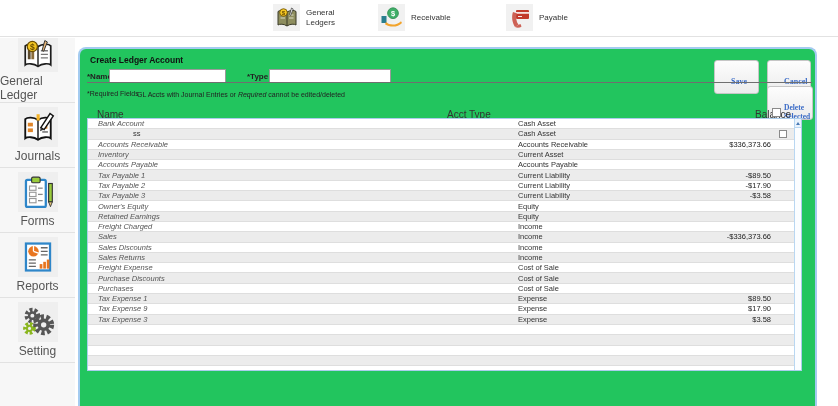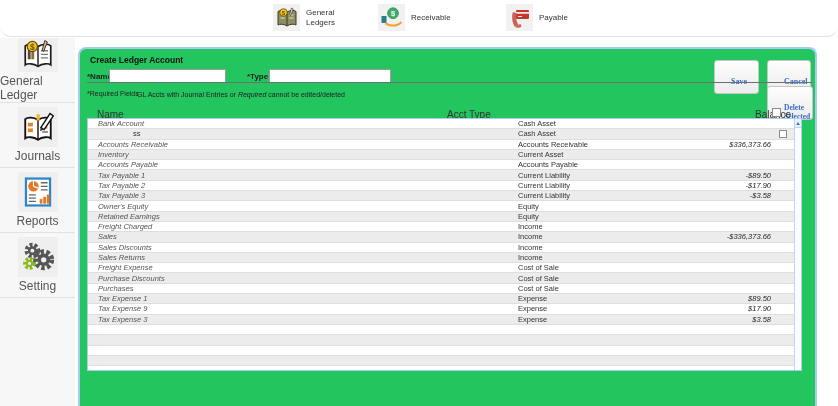--- a/index.html
+++ b/index.html
@@ -4,21 +4,21 @@
 <style>
   * { box-sizing: border-box; margin: 0; padding: 0; }
   html,body { width: 838px; height: 406px; }
   body {
     position: relative; overflow: hidden; background: #fff;
     font-family: "Liberation Sans", sans-serif; color: #222;
   }
   :root { --accent: #3a6bc7; }
 
   
-  .topbar { position:absolute; left:0; top:0; width:838px; height:37px; background:#fff; border-bottom:1px solid #e2e2e2;border-radius:11px; }
+  .topbar { position:absolute; left:0; top:0; width:838px; height:37px; background:#fff; border-bottom:1px solid #e2e2e2; }
   .tb-item { position:absolute; top:4px; display:flex; align-items:center; gap:6px; cursor:pointer; }
   .tb-tile { width:27px; height:27px; background:#f1f1f1; display:flex; align-items:center; justify-content:center; flex:none; }
   .tb-label { font-size:8px; color:#333; line-height:1.15; width:42px; }
   #tb-gl  { left:273px; }
   #tb-recv{ left:378px; }
   #tb-pay { left:506px; }
 
   
   .sidebar { position:absolute; left:0; top:38px; width:75px; height:368px; background:#f7f7f7; }
   .sb-item { height:65px; display:flex; flex-direction:column; align-items:center; justify-content:center; border-bottom:1px solid #e2e2e2; cursor:pointer; }
@@ -61,21 +61,21 @@
   .table { position:absolute; left:7px; top:69px; width:715px; height:253px; background:#fff;
            border:1px solid #abcdec; overflow:hidden; }
   .rows  { position:absolute; left:0; top:0; width:706px; }
   .trow  { display:grid; grid-template-columns:430px 155px 98px 23px; height:10.3px; align-items:center;
            border-bottom:1px solid #dedede; font-size:7.5px; background:#fff; cursor:default; }
   .trow.gray { background:#ececec; }
   .c-name { padding-left:10px; color:#555; white-space:nowrap; overflow:hidden; }
   .c-name.it    { font-style:italic; }
   .c-name.plain { color:#333;padding-left:45px; }
   .c-type { color:#333; white-space:nowrap; }
-  .c-bal  { text-align:right; color:#222; white-space:nowrap;font-style:italic; }
+  .c-bal  { text-align:right; color:#222; white-space:nowrap; }
   .c-cb   { display:flex; justify-content:center; align-items:center; }
   .c-cb .cb { width:8px; height:8px; }
 
   .vscroll { position:absolute; right:0; top:0; width:7px; height:100%; background:#fbfdff; border-left:1px solid #b9d7f2; cursor:pointer; }
   .vs-up { position:absolute; top:0; left:0; width:100%; height:9px; background:#eaf3fc; border-bottom:1px solid #b9d7f2;
            display:flex; align-items:center; justify-content:center; }
   .vs-up:after { content:""; width:0; height:0; border-left:2px solid transparent; border-right:2px solid transparent;
                  border-bottom:3px solid #4a7ab5; }
 </style>
 </head>
@@ -149,20 +149,37 @@
         <rect x="4.8" y="13" width="3.6" height="2.6" fill="#e0862a"></rect>
         <rect x="15" y="11" width="3.6" height="2.2" fill="#e0862a"></rect>
         <path d="M15 15.5 H19" stroke="#555" stroke-width="0.9"></path>
         <path d="M14 12.5 L20.5 2.5 L22.8 4.2 L16.3 13.8 Z" fill="#fff" stroke="#111" stroke-width="1"></path>
         <path d="M14 12.5 L16.3 13.8 L13.4 15 Z" fill="#333"></path>
       </svg>
     </span>
     <span class="sb-label">Journals</span>
   </div>
 
+  <div class="sb-item">
+    <span class="sb-tile">
+      <svg width="34" height="34" viewBox="0 0 24 24">
+        <rect x="3.5" y="3.5" width="14" height="19" rx="1" fill="#fff" stroke="#2e86c9" stroke-width="1.6"></rect>
+        <rect x="7.5" y="1.5" width="6" height="4" rx="1" fill="#9acc3c" stroke="#333" stroke-width="0.8"></rect>
+        <rect x="6" y="7.8" width="4.6" height="3" fill="#fff" stroke="#999" stroke-width="0.8"></rect>
+        <path d="M12 9.3 H15.3" stroke="#888" stroke-width="0.9"></path>
+        <rect x="6" y="12.2" width="4.6" height="3" fill="#fff" stroke="#999" stroke-width="0.8"></rect>
+        <path d="M12 13.7 H15.3" stroke="#888" stroke-width="0.9"></path>
+        <rect x="6" y="16.6" width="4.6" height="3" fill="#fff" stroke="#999" stroke-width="0.8"></rect>
+        <path d="M12 18.1 H15.3" stroke="#888" stroke-width="0.9"></path>
+        <rect x="19.5" y="6" width="2.6" height="13" fill="#9acc3c" stroke="#333" stroke-width="0.8"></rect>
+        <path d="M19.5 19 H22.1 L20.8 22.4 Z" fill="#e8c87a" stroke="#333" stroke-width="0.6"></path>
+      </svg>
+    </span>
+    <span class="sb-label">Forms</span>
+  </div>
 
   <div class="sb-item">
     <span class="sb-tile">
       <svg width="34" height="34" viewBox="0 0 24 24">
         <rect x="3.5" y="2.5" width="17" height="19" fill="#fff" stroke="#2e86c9" stroke-width="1.6"></rect>
         <circle cx="8.8" cy="8" r="3.7" fill="#e8751f"></circle>
         <path d="M8.8 8 L8.8 4.3 M8.8 8 L12.3 9.3" stroke="#fff" stroke-width="0.9"></path>
         <path d="M14 5.5 H18.8 M14 8 H18.8 M14 10.5 H18.8" stroke="#666" stroke-width="1"></path>
         <path d="M5.5 14 H10.5 M5.5 16.3 H10.5 M5.5 18.6 H10.5" stroke="#666" stroke-width="1"></path>
         <rect x="13.2" y="17" width="1.9" height="3.2" fill="#e8751f"></rect>

